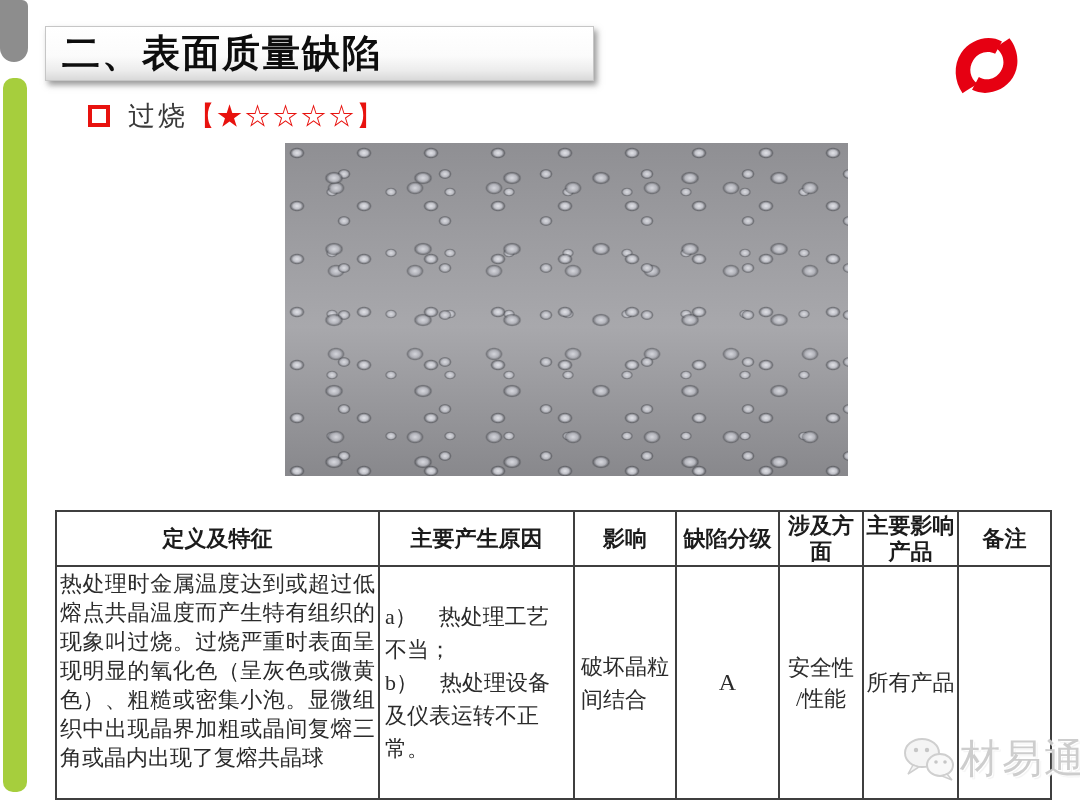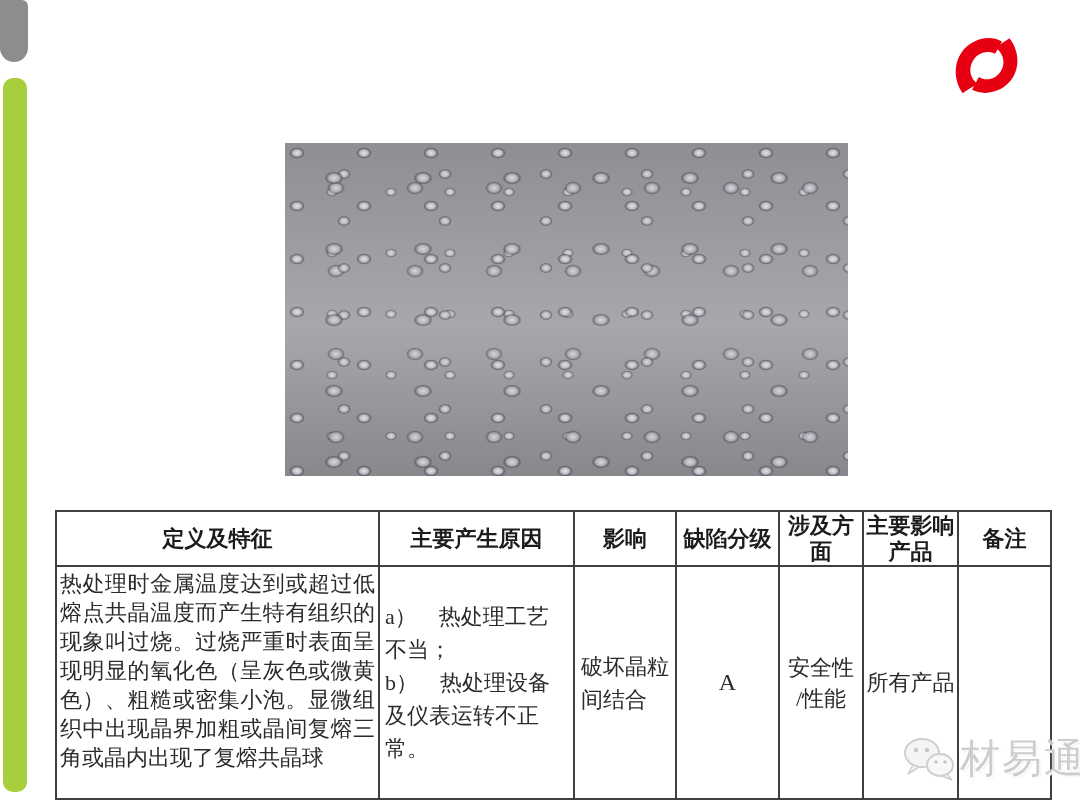--- a/index.html
+++ b/index.html
@@ -73,28 +73,36 @@
   .wm-icon{margin-right:4px;}
 </style>
 </head>
 <body>
 
 <div class="stage">
 
   <div class="corner-tab"></div>
   <div class="side-bar"></div>
 
+  <div class="title-banner">
+    <span class="txt">二、表面质量缺陷</span>
+  </div>
 
   <div class="logo">
     <svg width="68" height="68" viewBox="0 0 100 100">
       <path d="M14 93 C 2 76 0 52 12 34 C 26 13 53 6 72 17 L 62 35 C 51 29 37 33 30 44 C 22 56 25 71 36 79 C 30 83 21 88 14 93 Z" fill="#e60012"></path>
       <path d="M83 12 C 96 28 99 52 88 70 C 75 91 47 98 28 88 L 38 69 C 49 76 63 72 70 61 C 78 49 74 34 63 26 C 69 21 77 16 83 12 Z" fill="#e60012"></path>
     </svg>
   </div>
 
+  <div class="bullet-line">
+    <span class="bullet-square"></span>
+    <span class="bullet-label">过烧</span>
+    <span class="bullet-rating">【★☆☆☆☆】</span>
+  </div>
 
   <div class="photo"></div>
 
   <table class="defect-table">
     <colgroup>
       <col style="width:323px">
         <col style="width:195px">
         <col style="width:102px">
       <col style="width:103px">
         <col style="width:84px">

